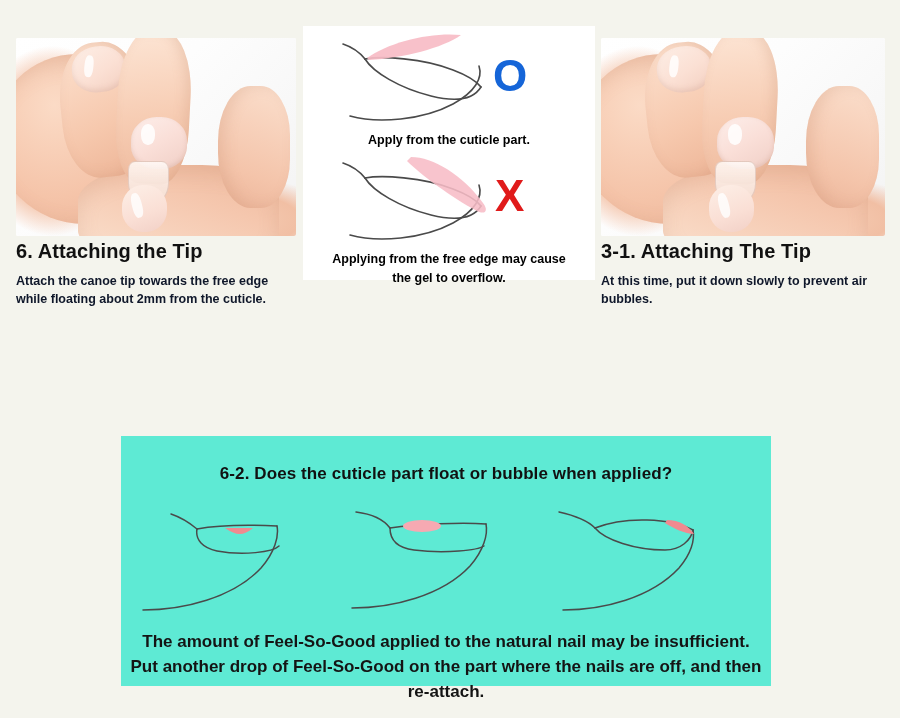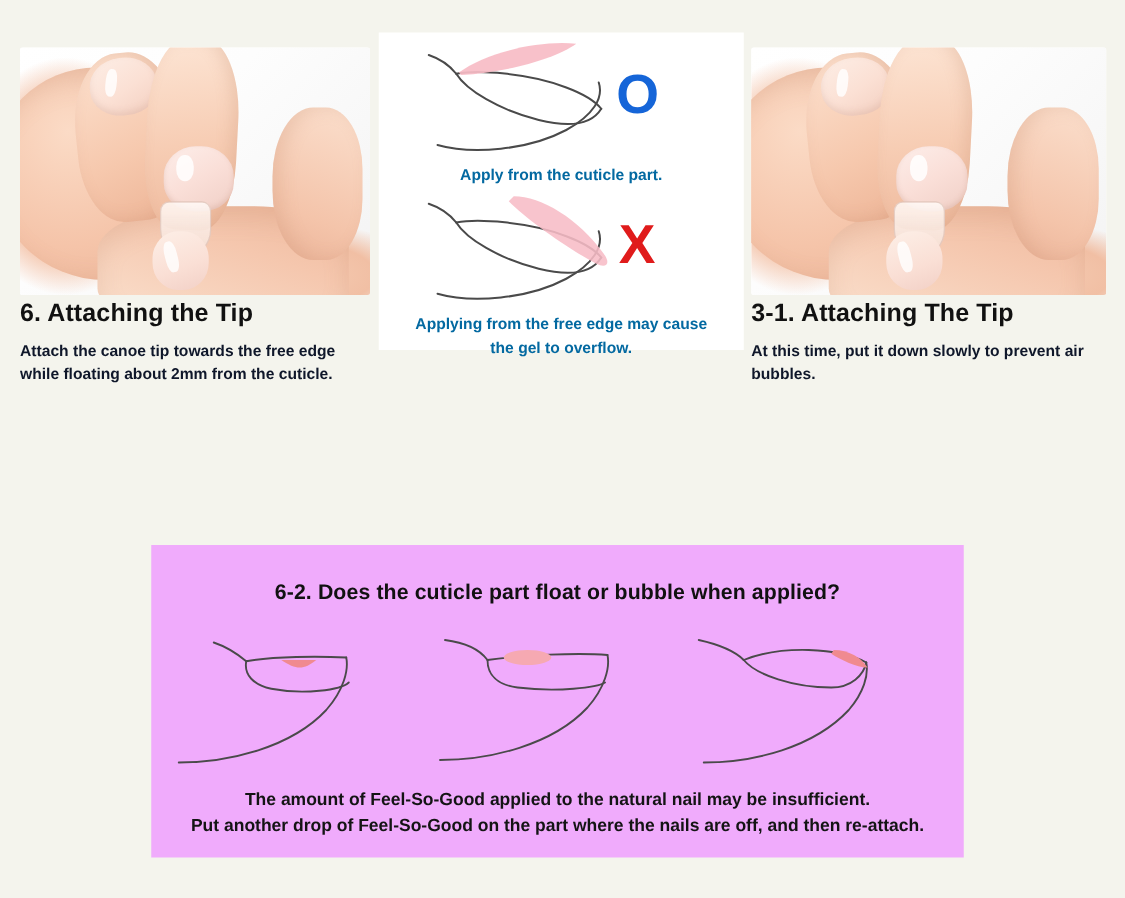--- a/index.html
+++ b/index.html
@@ -232,34 +232,34 @@
   }
   .mark-x {
     left: 192px;
     top: 25px;
     color: #e01b1b;
   }
   .center-cap {
     font-size: 12.5px;
     font-weight: bold;
     text-align: center;
-    color: #0369a1;
+    color: #000000;
     line-height: 1.34;
     margin: 0;
     padding: 2px 8px 0 8px;
   }
 
   
   .bottom-panel {
     position: absolute;
     left: 121px;
     top: 436px;
     width: 650px;
     height: 250px;
-    background: #f0abfc;
+    background: #5eead4;
   }
   .bottom-title {
     margin: 0;
     padding-top: 28px;
     text-align: center;
     font-size: 17px;
     font-weight: bold;
     color: #111111;
     letter-spacing: 0.1px;
   }
@@ -267,21 +267,21 @@
     position: relative;
     margin-top: 14px;
     display: flex;
     justify-content: center;
     gap: 6px;
   }
   .bottom-diagrams svg { display: block; }
   .bottom-caption {
     margin: 6px 0 0 0;
     text-align: center;
-    font-size: 14px;
+    font-size: 17px;
     font-weight: bold;
     color: #141414;
     line-height: 1.48;
   }
   .bottom-caption span { display: block; }
 </style>
 </head>
 <body>
 
 <div class="page">

